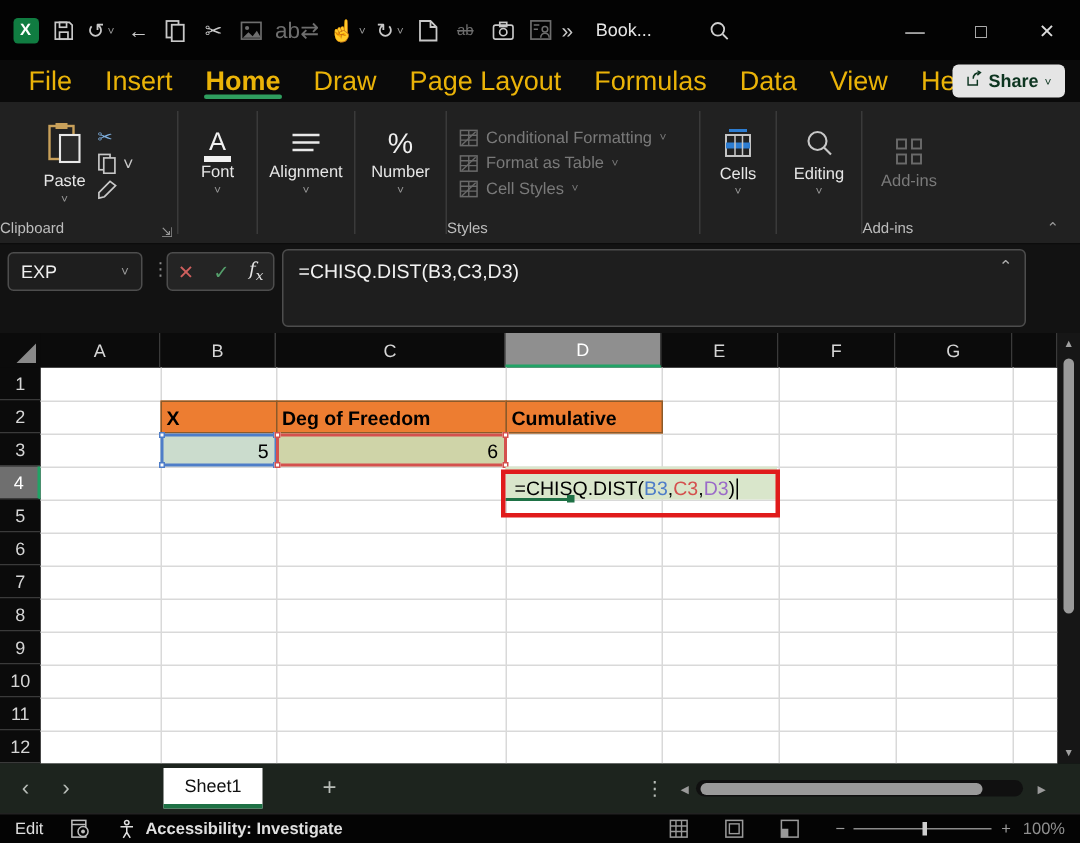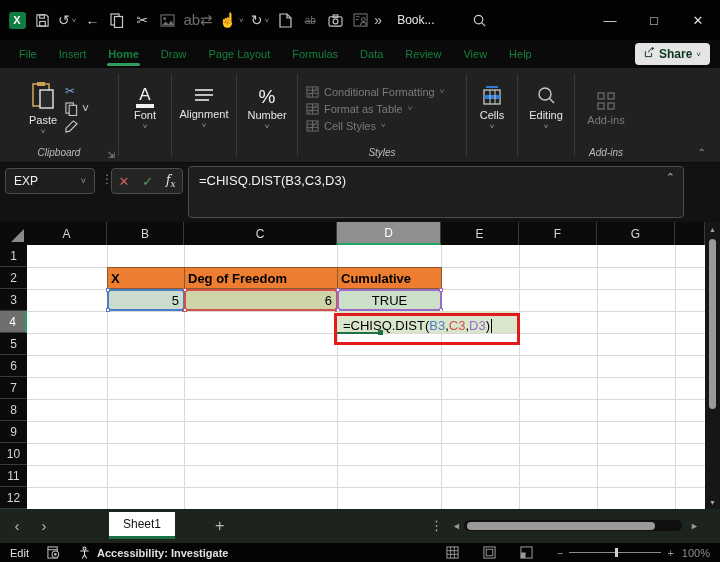--- a/index.html
+++ b/index.html
@@ -22,36 +22,36 @@
   .tb-search { margin-left:36px; }
   .signin-btn { background:#fff; color:#151515; font-size:12px; padding:6px 14px; border-radius:2px;
                 margin-left:22px; }
   .win-controls { position:absolute; right:0; top:0; height:40px; display:flex; align-items:center; }
   .win-btn { width:44px; height:40px; color:#dcdcdc; font-size:13px; display:flex; align-items:center;
              justify-content:center; }
 
   
   .tabrow { position:absolute; left:0; top:40px; width:720px; height:28px; background:#0a0a0a;
             display:flex; align-items:center; }
-  .rtab { color:#15803d; font-size:11px; padding:0 11px; height:28px; display:flex; align-items:center;
+  .rtab { color:#eab308; font-size:18px; padding:0 11px; height:28px; display:flex; align-items:center;
           position:relative; }
   .rtab.active { font-weight:bold; }
   .rtab.active::after { content:""; position:absolute; left:10px; right:10px; bottom:2px; height:3px;
                         background:#2f9e5f; border-radius:2px; }
   .share-btn { position:absolute; right:10px; top:3px; height:22px; background:#e5e5e5; color:#0d3520;
                font-size:12px; font-weight:bold; border-radius:4px; display:flex; align-items:center;
                gap:4px; padding:0 9px; }
   .share-btn .cv { font-size:8px; font-weight:normal; }
 
   
   .ribbon { position:absolute; left:0; top:68px; width:720px; height:95px; background:#212121;
             display:flex; align-items:stretch; border-bottom:1px solid #0c0c0c; }
   .rgroup { display:flex; flex-direction:column; position:relative; }
   .rg-content { flex:1; display:flex; align-items:center; justify-content:center; padding-top:4px; }
-  .rg-label { height:17px; text-align:center; color:#bdbdbd; font-size:10px; line-height:15px;font-style:italic; }
+  .rg-label { height:17px; color:#bdbdbd; font-size:10px; line-height:15px; }
   .rsep { width:1px; background:#3a3a3a; margin:6px 0; }
   .bigbtn { display:flex; flex-direction:column; align-items:center; gap:1px; color:#e6e6e6;
             font-size:11px; }
   .bigbtn .cv { color:#9a9a9a; font-size:8px; }
   .smallcol { display:flex; flex-direction:column; justify-content:center; gap:4px; margin-left:8px; }
   .sicon { font-size:12px; color:#c8c8c8; display:flex; align-items:center; }
   .launcher { position:absolute; right:3px; bottom:2px; color:#9a9a9a; font-size:9px; }
   .styles-rows { display:flex; flex-direction:column; gap:5px; align-items:flex-start; }
   .styles-item { display:flex; align-items:center; gap:5px; color:#7a7a7a; font-size:11px; }
   .fontA { color:#f0f0f0; font-size:17px; line-height:15px; font-weight:normal; text-align:center; }
@@ -218,21 +218,20 @@
 
   <div class="tabrow">
     <div style="display:flex;padding-left:8px;">
         <div class="rtab">File</div>
         <div class="rtab">Insert</div>
         <div class="rtab active">Home</div>
         <div class="rtab">Draw</div>
         <div class="rtab">Page Layout</div>
         <div class="rtab">Formulas</div>
         <div class="rtab">Data</div>
-        <div class="rtab">Review</div>
         <div class="rtab">View</div>
         <div class="rtab">Help</div>
       </div>
     <div class="share-btn">
       <span>
         <svg width="11" height="11" viewBox="0 0 16 16">
             <path d="M2 6v8h9v-5" fill="none" stroke="#0d3520" stroke-width="1.4"></path>
             <path d="M7 8c0-4 3-6 7-6M11 0l3 2-3 2.5" fill="none" stroke="#0d3520" stroke-width="1.4"></path>
           </svg>
       </span>
@@ -489,27 +488,20 @@
         <span class="hdl bl"></span>
         <span class="hdl br"></span>
     </div>
     <div class="cell right refcell" style="left: 184px; top: 67px; width: 154px; background: rgb(207, 212, 168); border-color: rgb(212, 80, 78); color: rgb(212, 80, 78);">
       <span style="color:#000">6</span>
       <span class="hdl tl"></span>
         <span class="hdl tr"></span>
         <span class="hdl bl"></span>
         <span class="hdl br"></span>
     </div>
-    <div class="cell center refcell" style="left: 337px; top: 67px; width: 105px; background: rgb(204, 223, 200); border-color: rgb(155, 107, 200); color: rgb(155, 107, 200);">
-      <span style="color:#000">TRUE</span>
-      <span class="hdl tl"></span>
-        <span class="hdl tr"></span>
-        <span class="hdl bl"></span>
-        <span class="hdl br"></span>
-    </div>
 
 
     <div class="cell" style="left: 337px; top: 89px; width: 181px; padding-left: 6px; background: rgb(217, 230, 203); align-items: flex-end;">
       <span>=CHISQ.DIST(</span>
         <span style="color: rgb(78, 125, 200);">B3</span>
         <span>,</span>
         <span style="color: rgb(212, 80, 78);">C3</span>
         <span>,</span>
         <span style="color: rgb(155, 107, 200);">D3</span>
         <span>)</span>

